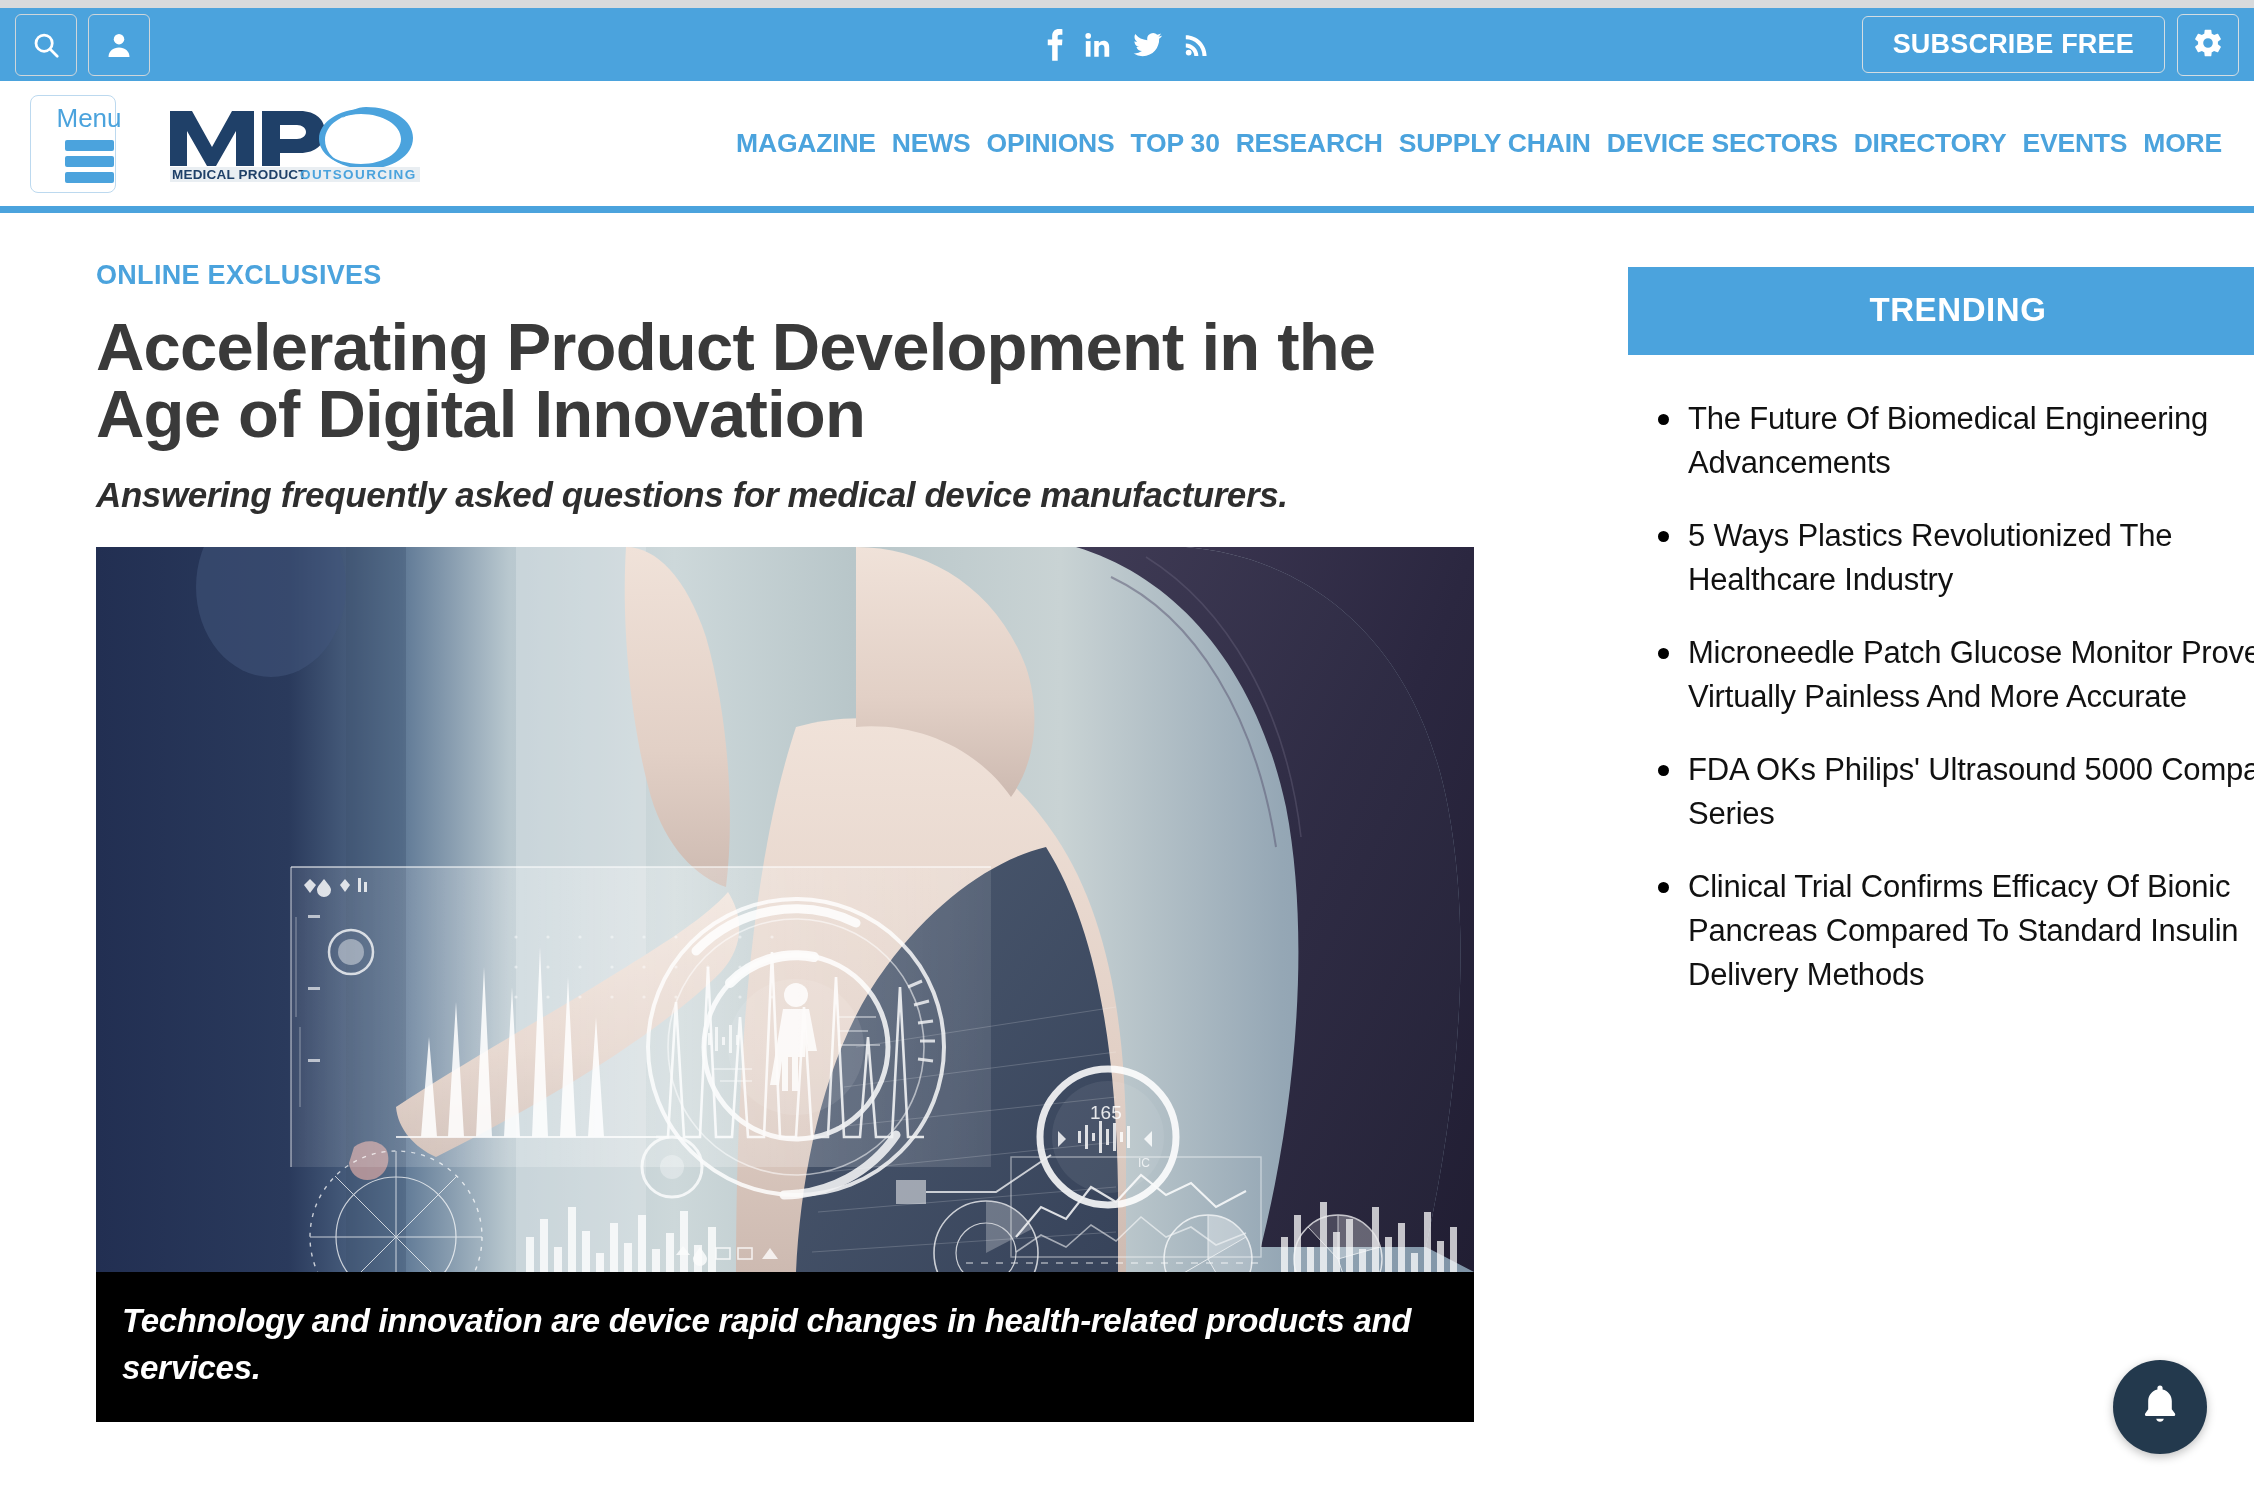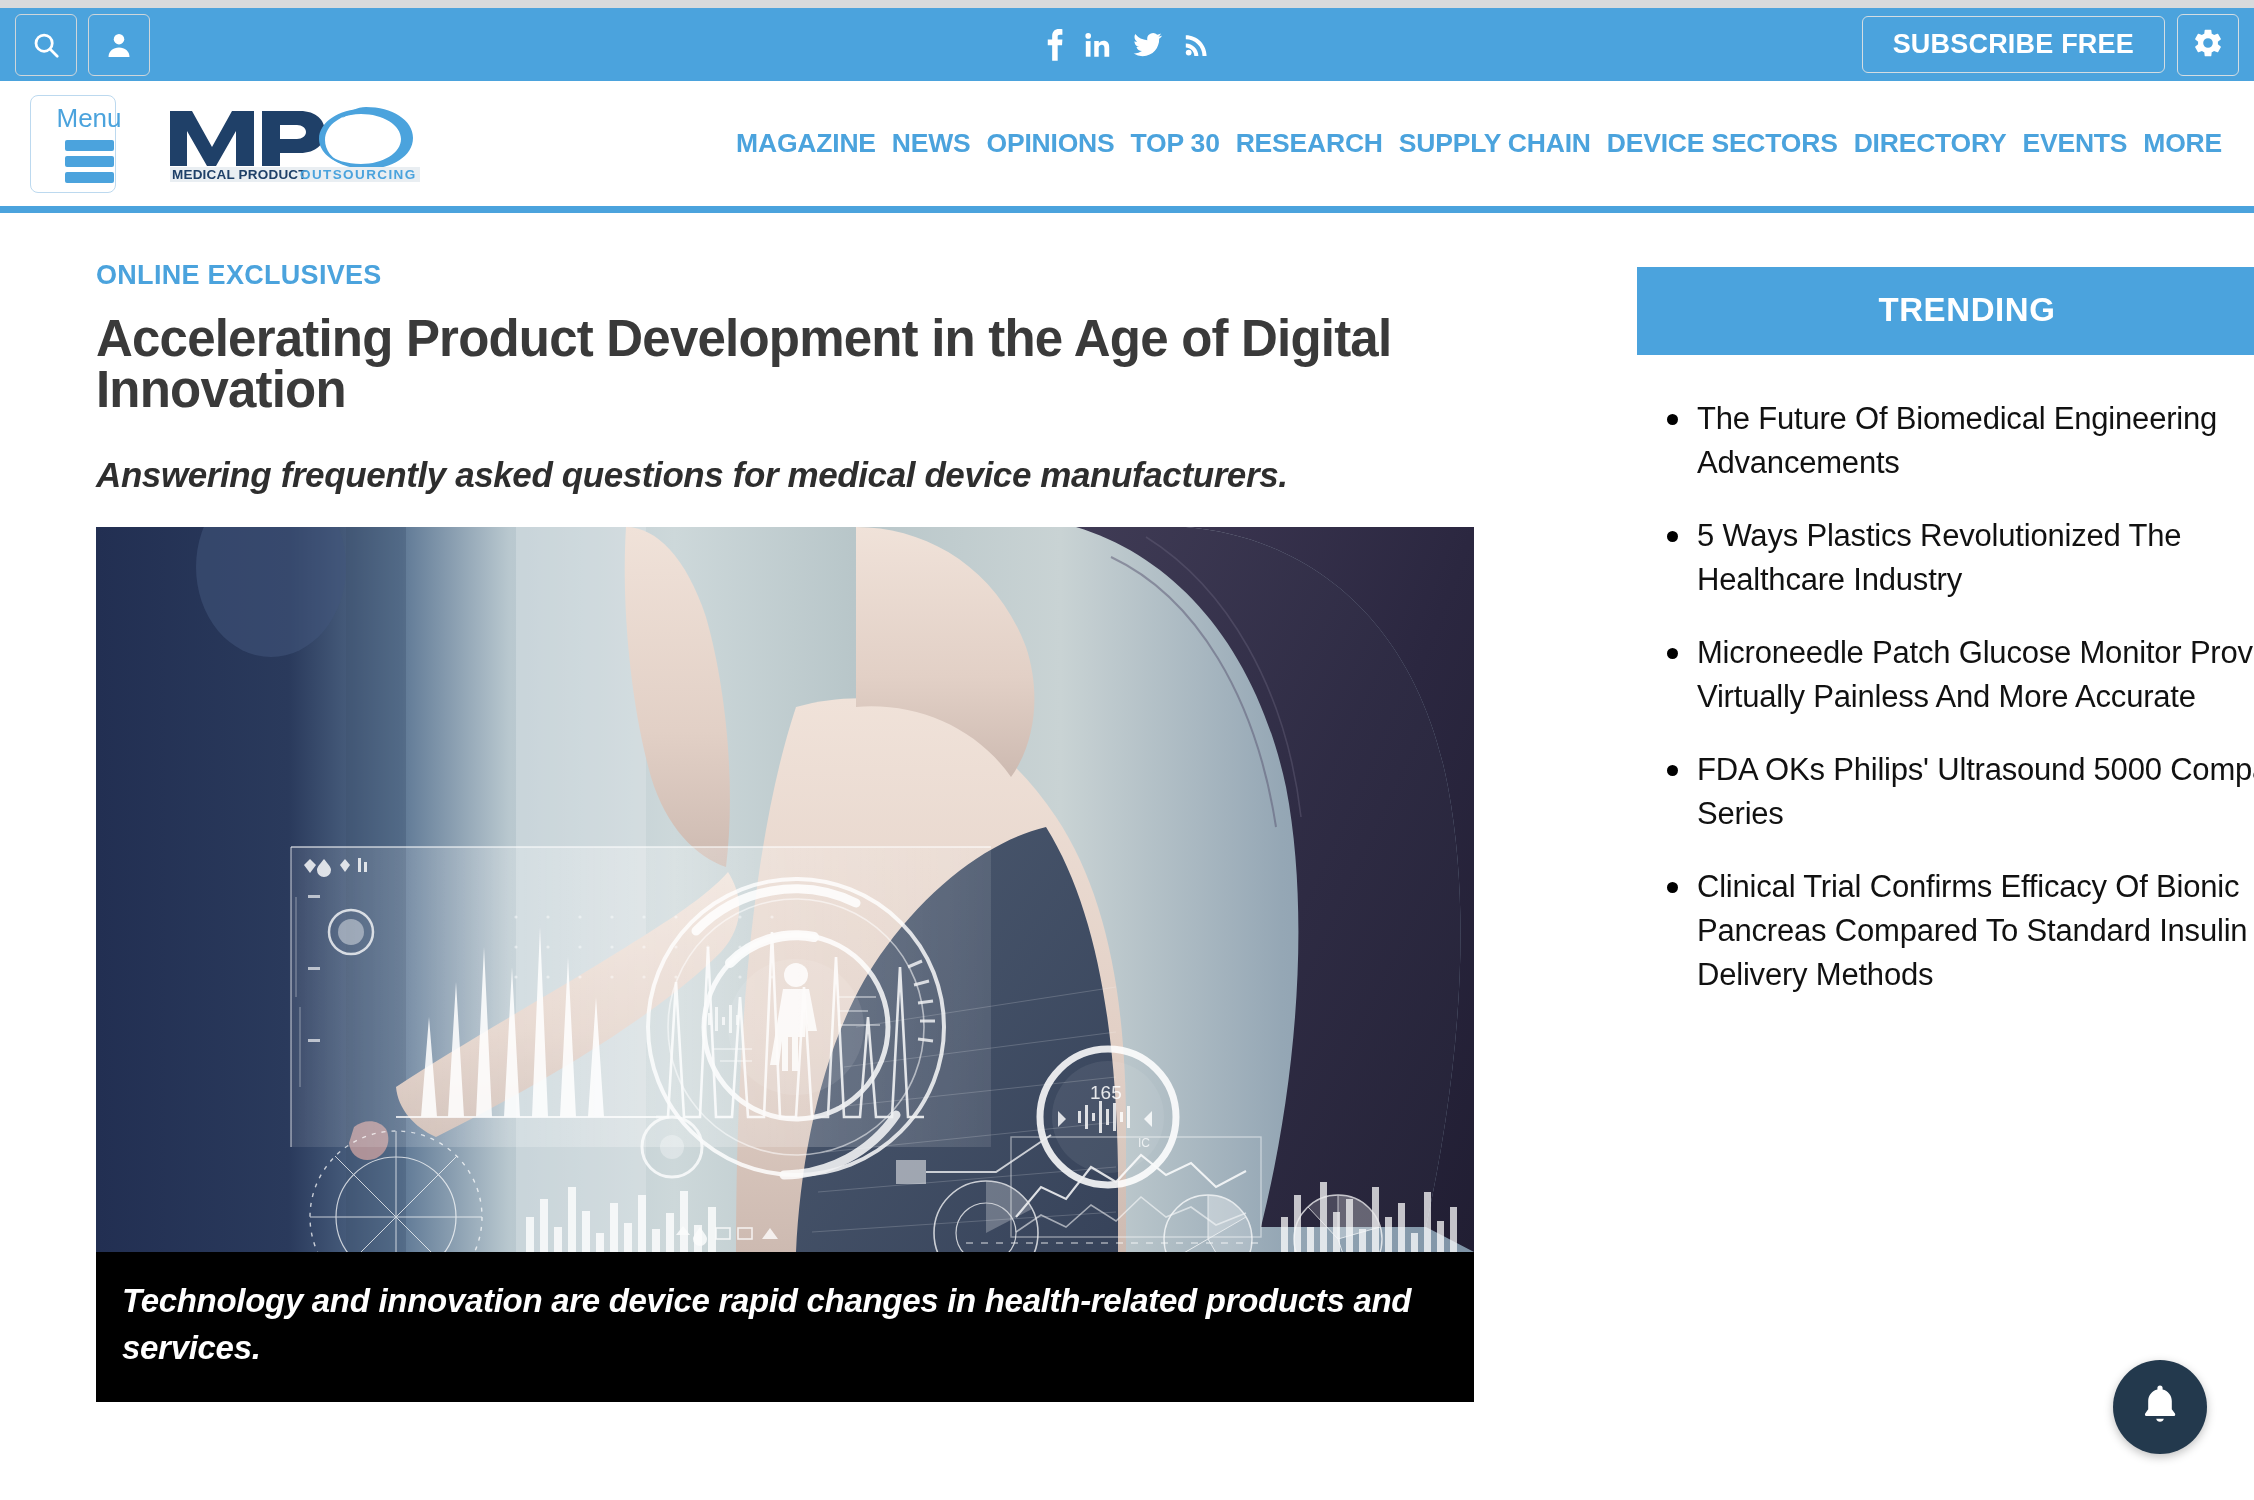--- a/index.html
+++ b/index.html
@@ -155,46 +155,46 @@
   #nav-divider {
     height: 7px;
     background: #4ba3dd;
     width: 100%;
   }
 
   
   #content {
     display: flex;
     padding: 0 12px 0 96px;
-    gap: 9px;
+    gap: 0;
     justify-content: space-between;
   }
   #article-col {
     width: 1382px;
     flex: 0 0 auto;
     padding-top: 47px;
   }
   #kicker {
     color: #4ba3dd;
     font-size: 27px;
     font-weight: 700;
     letter-spacing: 0.3px;
     text-transform: uppercase;
     margin-bottom: 22px;
     cursor: pointer;
     display: inline-block;
   }
   #headline {
-    font-size: 51px;
+    font-size: 67px;
     line-height: 1.0;
     font-weight: 700;
     color: #3a3a3a;
     letter-spacing: -0.8px;
     max-width: 1380px;
-    margin-bottom: 40px;
+    margin-bottom: 28px;
     font-family: "Liberation Sans", sans-serif;
   }
   #subhead {
     font-size: 35px;
     font-style: italic;
     font-weight: 700;
     color: #2e2e2e;
     letter-spacing: -0.4px;
     margin-bottom: 32px;
     font-family: "Liberation Sans", sans-serif;

